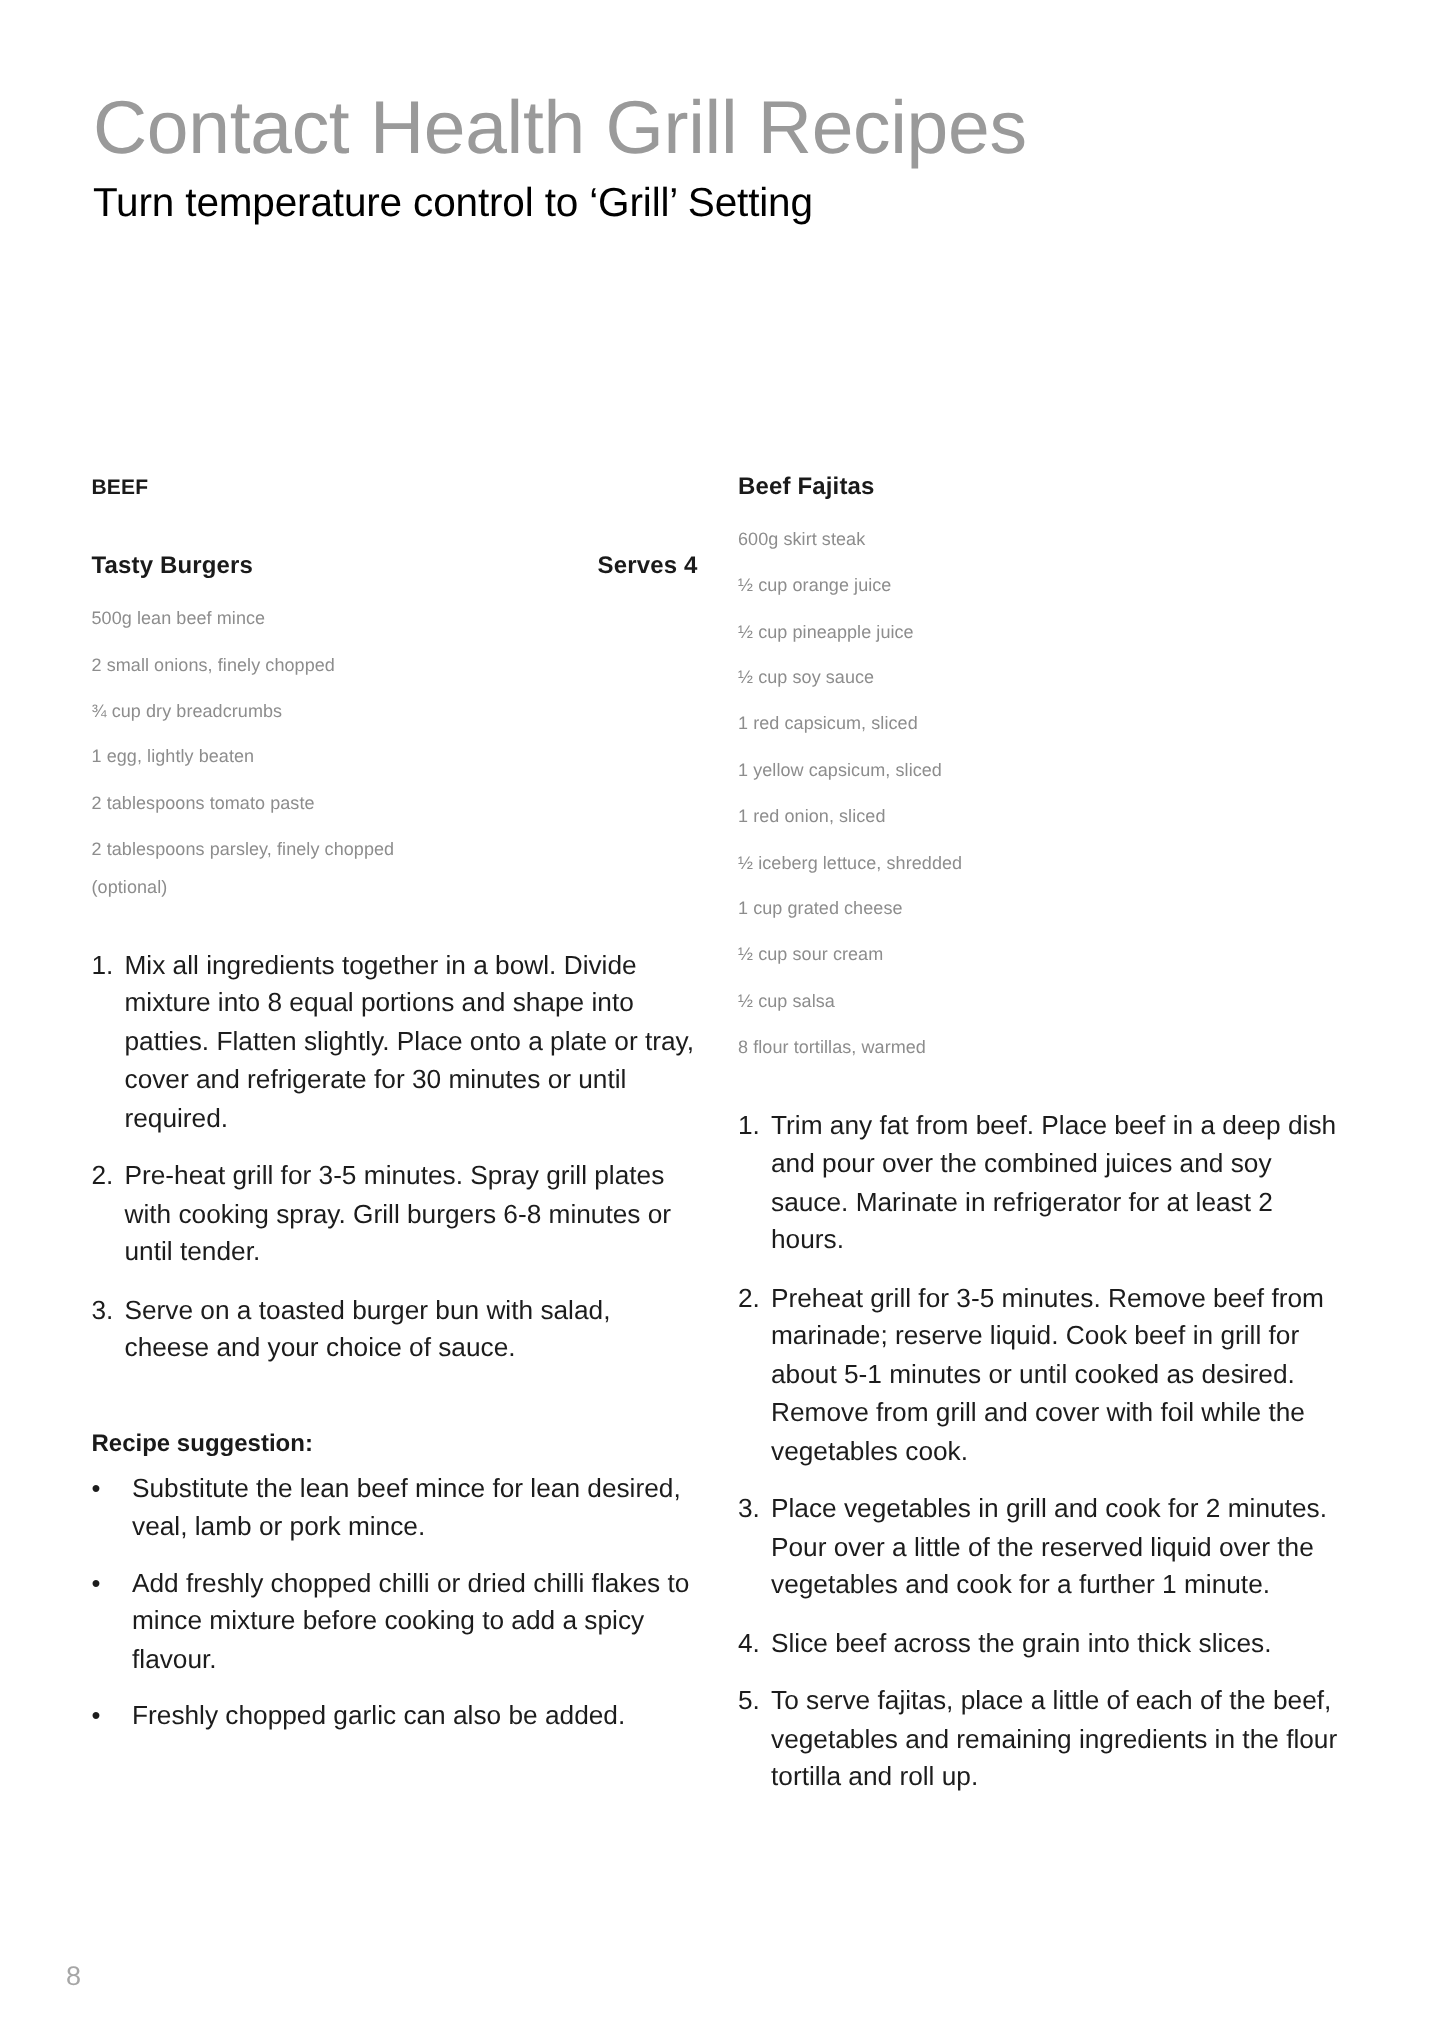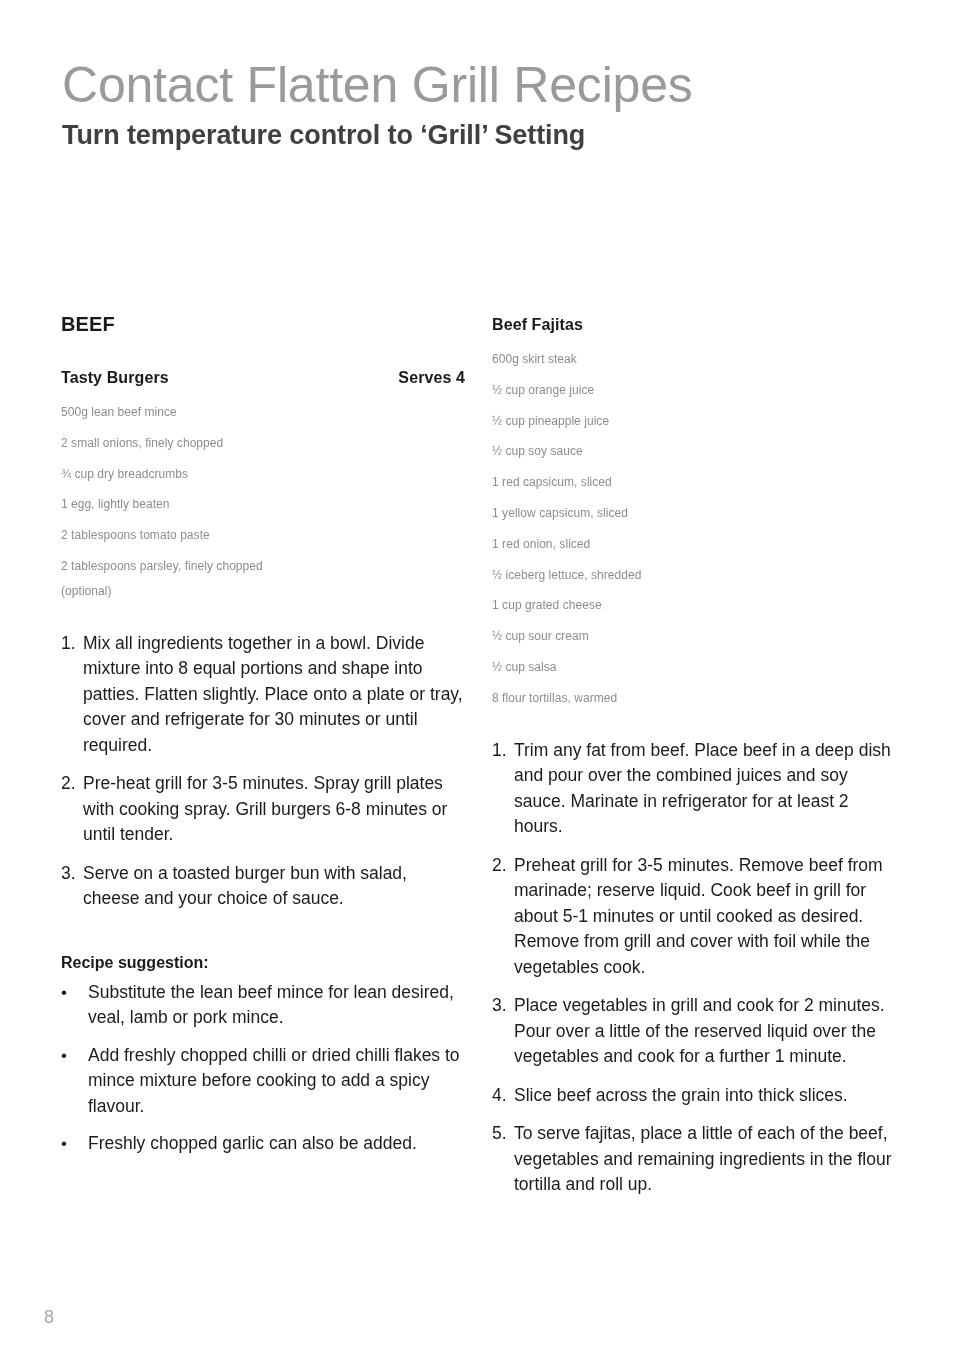--- a/index.html
+++ b/index.html
@@ -34,22 +34,22 @@
     font-size: 50px;
     line-height: 58px;
     font-weight: 400;
     color: #9a9a9a;
     letter-spacing: -0.2px;
     white-space: nowrap;
   }
   .doc-subtitle {
     font-size: 27px;
     line-height: 34px;
-    font-weight: 700;
-    color: #404040;
+    font-weight: 400;
+    color: #000000;
     letter-spacing: -0.1px;
     margin-top: 4px;
     white-space: nowrap;
   }
 
   
   .columns {
     position: absolute;
     left: 0;
     top: 314px;
@@ -57,21 +57,21 @@
   }
   .col {
     position: absolute;
     top: 0;
   }
   .col-left  { left: 61px;  width: 404px; }
   .col-right { left: 492px; width: 404px; }
 
   
   .section-heading {
-    font-size: 20px;
+    font-size: 14px;
     line-height: 20px;
     font-weight: bold;
     color: #1a1a1a;
     letter-spacing: 0.1px;
   }
   .section-gap { height: 33px; }
 
   .recipe-title-row {
     display: flex;
     justify-content: space-between;
@@ -161,21 +161,21 @@
     color: #a6a6a6;
     font-weight: 400;
   }
 </style>
 </head>
 <body>
 
 <div class="page">
 
   <div class="masthead">
-    <div class="doc-title">Contact Flatten Grill Recipes</div>
+    <div class="doc-title">Contact Health Grill Recipes</div>
     <div class="doc-subtitle">Turn temperature control to ‘Grill’ Setting</div>
   </div>
 
   <div class="columns">
 
     <div class="col col-left">
 
       <div class="section-heading">BEEF</div>
 
       <div class="section-gap"></div>

